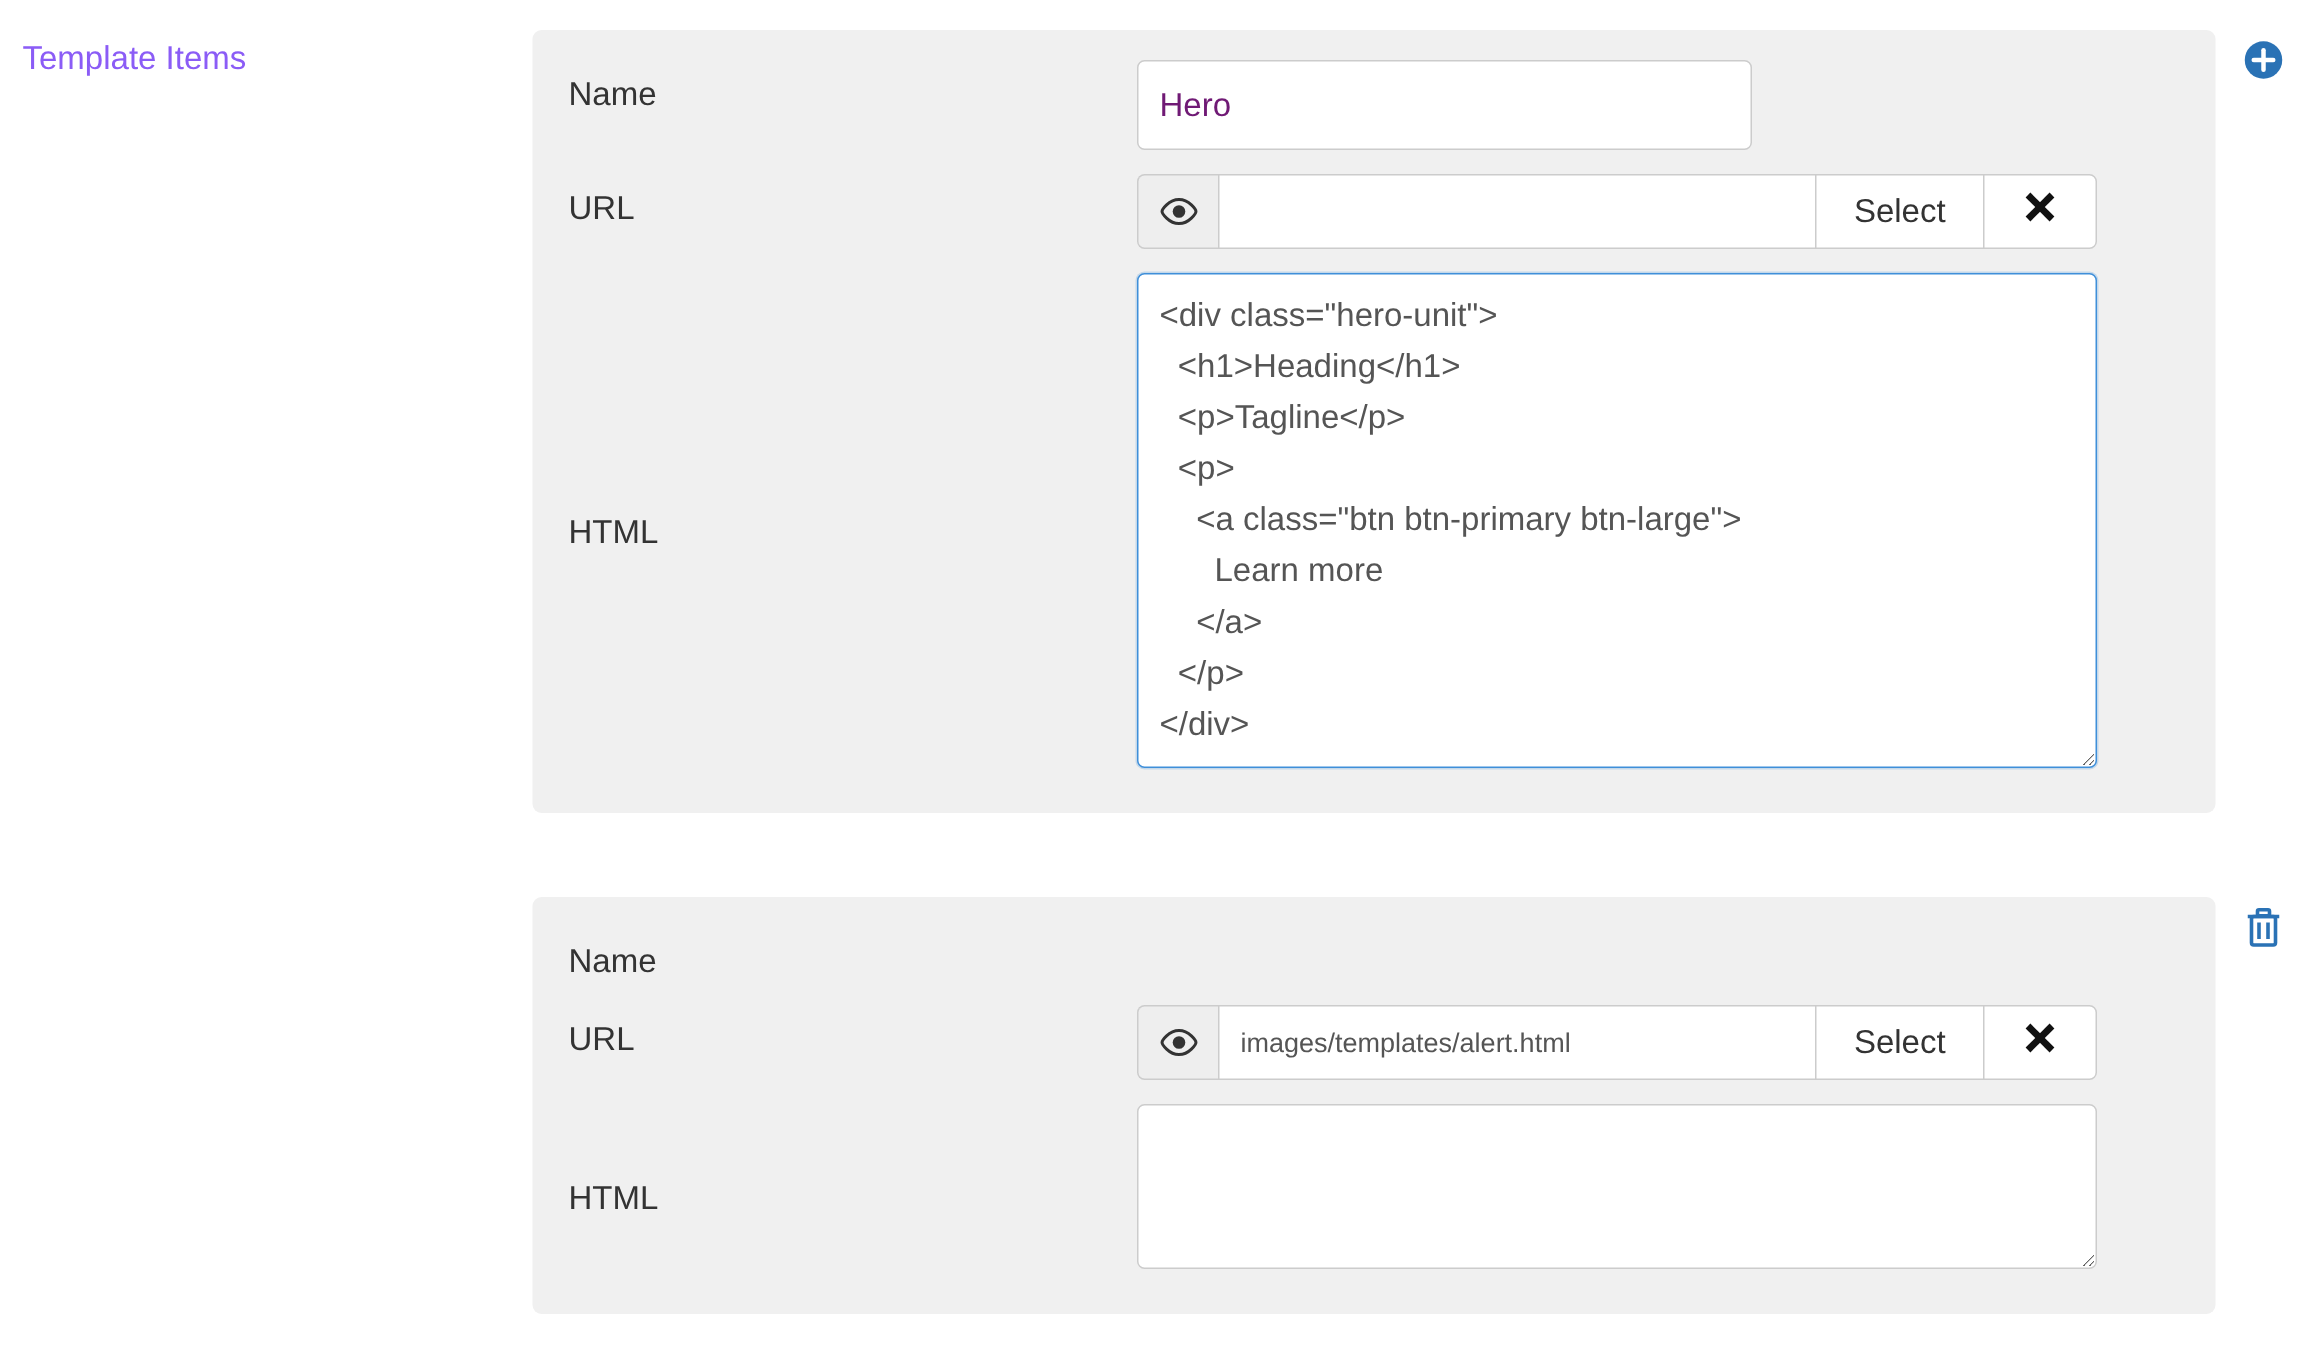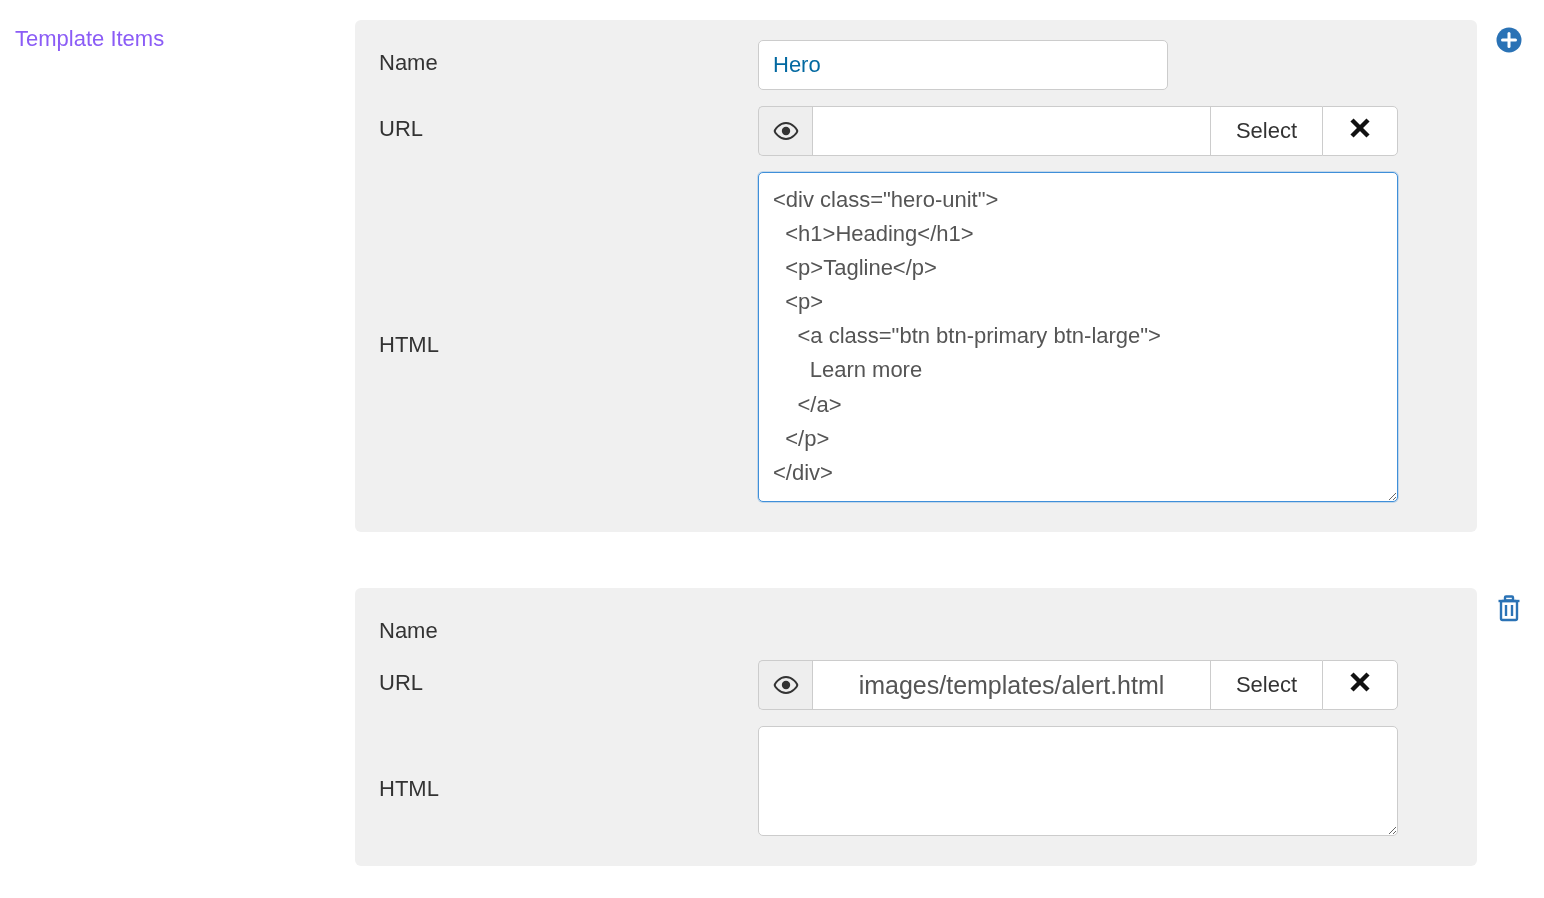--- a/index.html
+++ b/index.html
@@ -56,24 +56,24 @@
       width: 346px;
       flex-shrink: 0;
       padding-top: 10px;
       color: #333;
     }
     .field-control {
       flex: 1;
     }
     .text-input {
       width: 410px;
-      height: 50px;
+      height: 60px;
       padding: 2px 14px;
       font-size: 22px;
-      color: #0369a1;
+      color: #701a75;
       background: #fff;
       border: 1px solid #ccc;
       border-radius: 5px;
       outline: none;
       font-family: inherit;
     }
     .input-group {
       display: flex;
       width: 640px;
     }
@@ -85,28 +85,27 @@
       height: 50px;
       background: #eee;
       border: 1px solid #ccc;
       border-right: none;
       border-radius: 5px 0 0 5px;
     }
     .input-group-input {
       flex: 1;
       height: 50px;
       padding: 8px 14px;
-      font-size: 25px;
+      font-size: 18px;
       color: #555;
       background: #fff;
       border: 1px solid #ccc;
       border-right: none;
       outline: none;
       font-family: inherit;
-      text-align: center;
     }
     .btn {
       display: flex;
       align-items: center;
       justify-content: center;
       height: 50px;
       padding: 3px 22px;
       font-size: 22px;
       color: #333;
       background: #fff;

